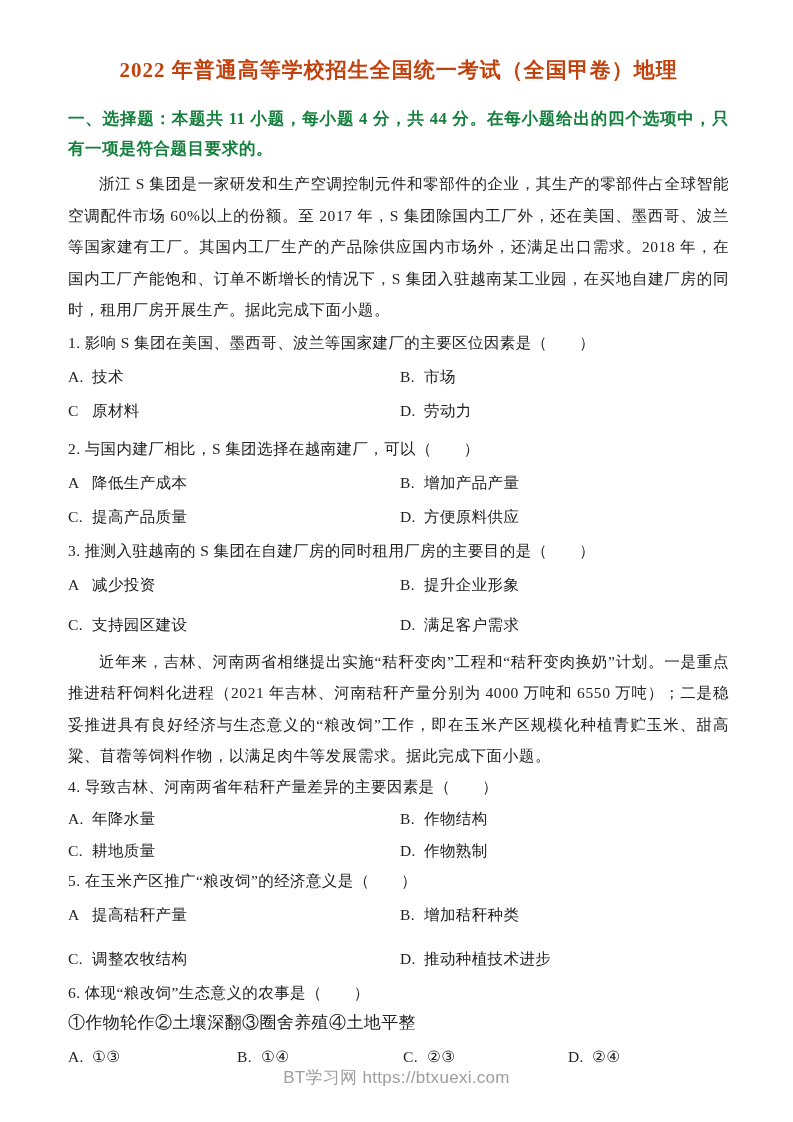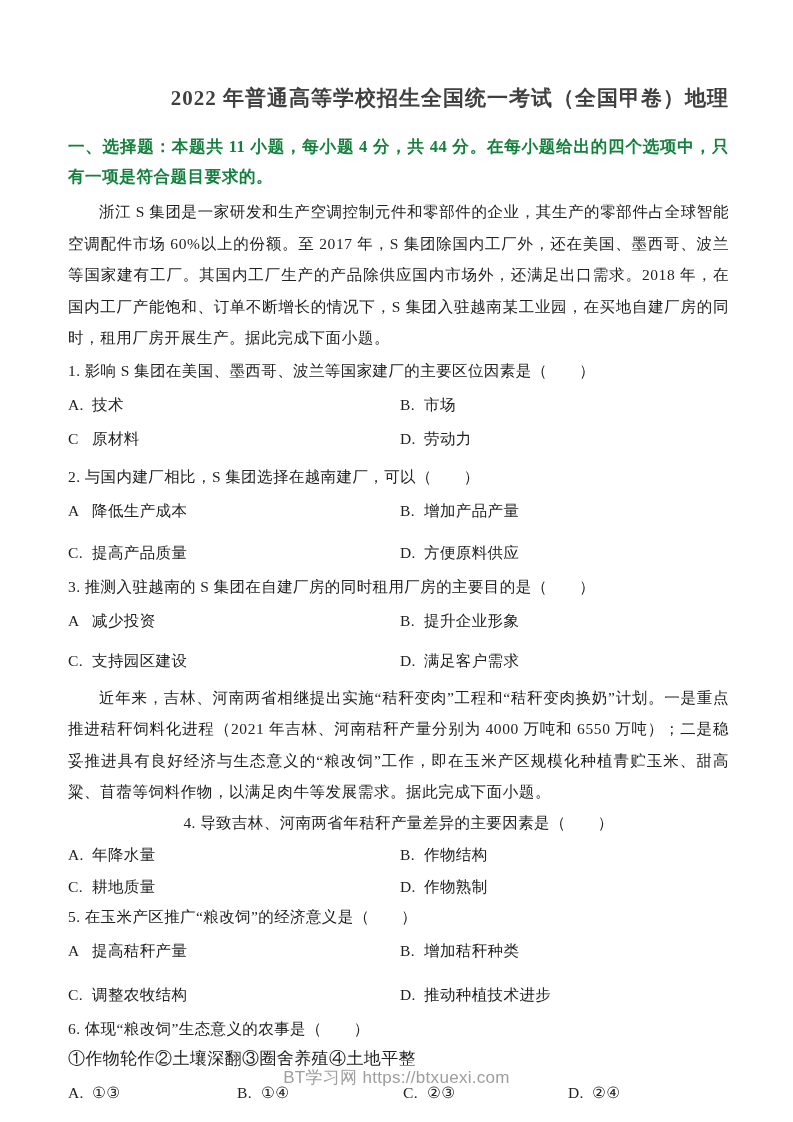--- a/index.html
+++ b/index.html
@@ -10,26 +10,26 @@
     height: 1122px;
     margin: 0 auto;
     background: #ffffff;
     overflow: hidden;
     font-family: "Liberation Serif", "DejaVu Serif", serif;
     color: #212121;
   }
   .content { padding: 0 64px 0 68px; }
 
   .title {
-    margin-top: 84px;
-    text-align: right;
+    margin-top: 56px;
+    text-align: center;
     font-size: 21px;
     font-weight: bold;
     letter-spacing: 1px;
-    color: #404040;
+    color: #c2410c;
   }
 
   .section-header {
     margin-top: 20px;
     font-size: 16.5px;
     font-weight: bold;
     line-height: 30px;
     text-align: justify;
     letter-spacing: 0.6px;
     color: #15803d;
@@ -56,30 +56,30 @@
     letter-spacing: 0.4px;
   }
 
   .opts { display: grid; }
   .opts.two-col  { grid-template-columns: 332px 1fr; }
   .opts.four-col { grid-template-columns: 169px 166px 165px 1fr; }
   .opt { font-size: 15.5px; line-height: 22px; letter-spacing: 0.4px; }
   .opt .lbl { display: inline-block; min-width: 18px; }
   .opt .txt { margin-left: 6px; }
 
-  .mt4  { margin-top: 4px; text-align: center; }
+  .mt4  { margin-top: 4px; }
   .mt6  { margin-top: 6px; }
   .mt8  { margin-top: 8px; }
   .mt10 { margin-top: 10px; }
   .mt12 { margin-top: 12px; }
   .mt16 { margin-top: 16px; }
   .rg10 { row-gap: 10px; }
   .rg12 { row-gap: 12px; }
   .rg18 { row-gap: 18px; }
-  .rg20 { row-gap: 20px; }
+  .rg20 { row-gap: 12px; }
   .rg22 { row-gap: 22px; }
 
   .footer {
     position: absolute;
     left: 0; right: 0;
     top: 1066px;
     text-align: center;
     font-family: "Liberation Sans", "DejaVu Sans", sans-serif;
     font-size: 17px;
     color: #9e9e9e;

